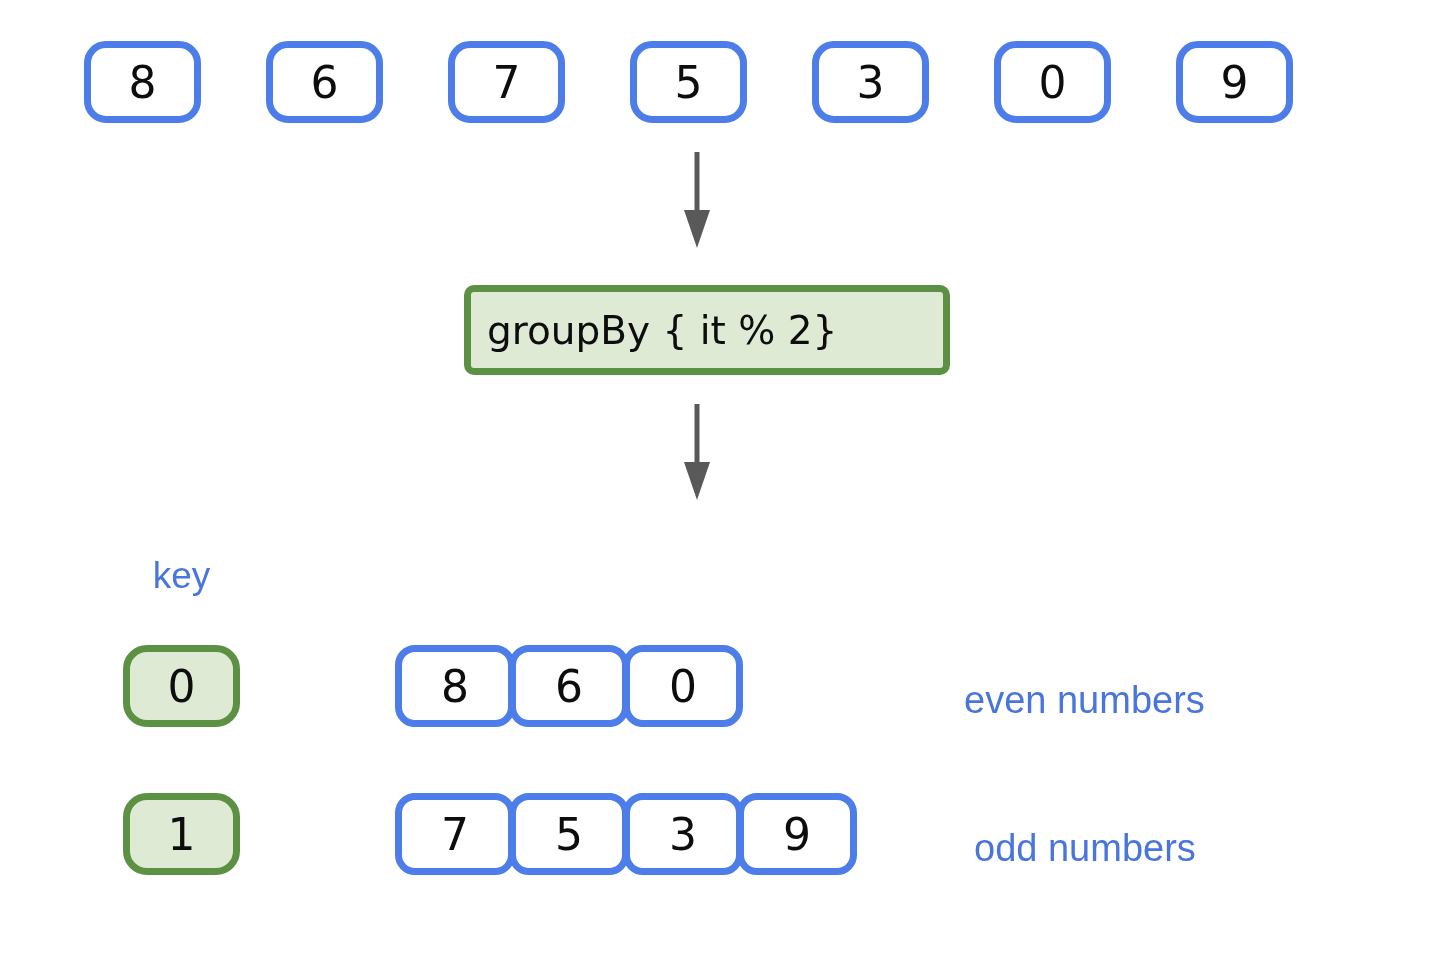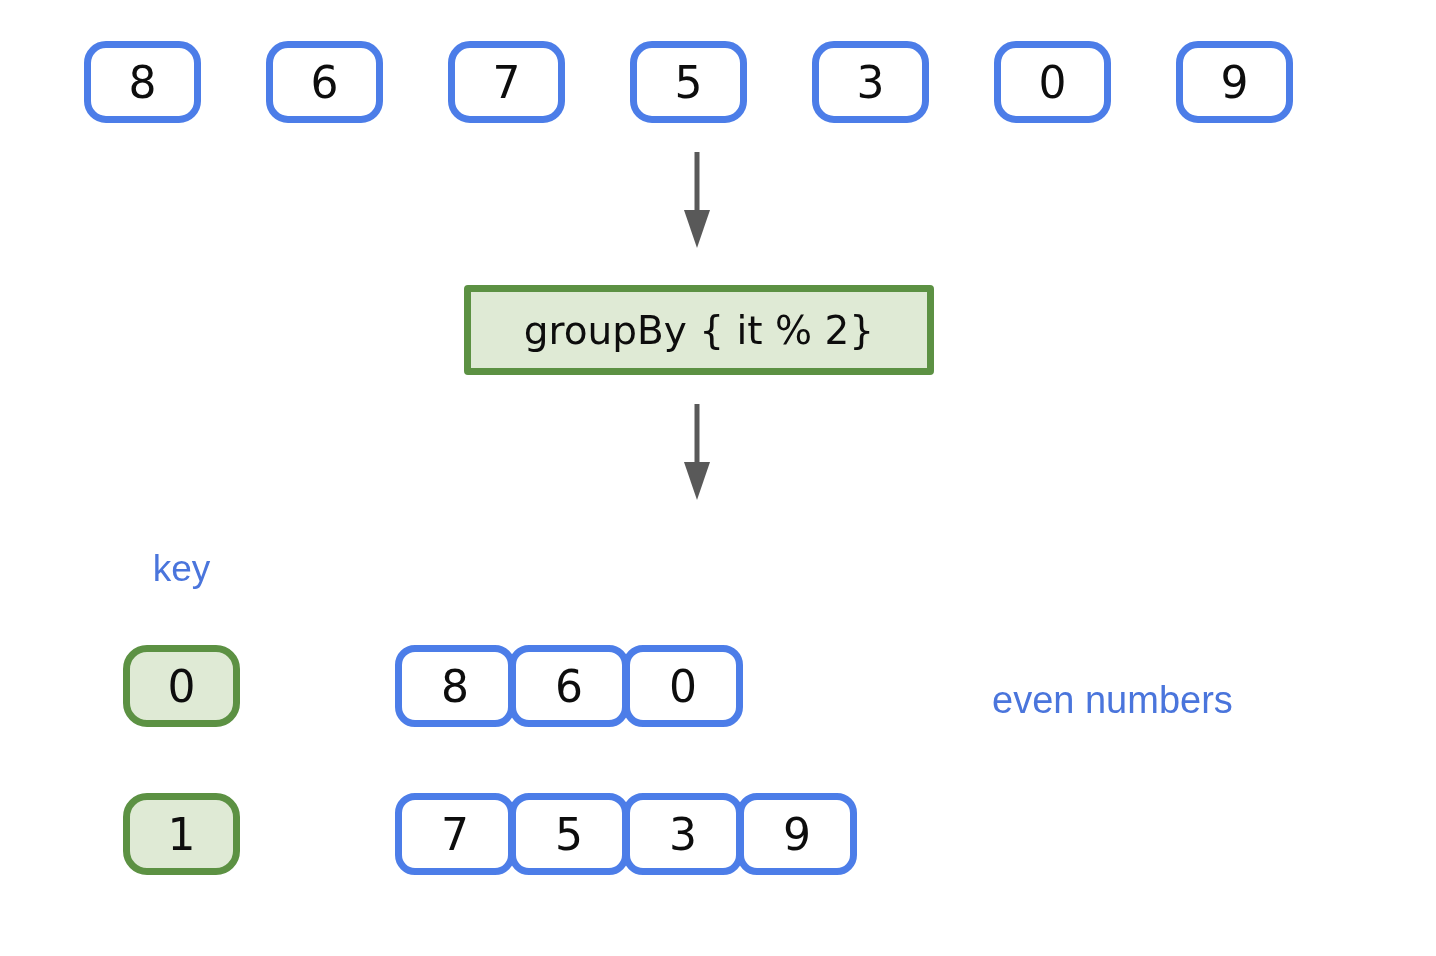--- a/index.html
+++ b/index.html
@@ -60,58 +60,57 @@
   .arrow-2 { top: 402px; }
 
   .op-box {
     position: absolute;
     left: 464px;
     top: 285px;
     width: 456px;
     height: 76px;
     border: 7px solid var(--green-border);
     background: var(--green-fill);
-    border-radius: 4px;
+    border-radius: 10px;
     display: flex;
     align-items: center;
-    justify-content: center;
     font-family: "DejaVu Sans", sans-serif;
     font-size: 39px;
     color: var(--digit);
+    padding-left: 16px;
   }
 
   .col-header {
     position: absolute;
     top: 548px;
     font-size: 37px;
     color: var(--blue-label);
     text-align: center;
   }
-  .key-header   { left: 123px; width: 117px; }
+  .key-header   { left: 123px; width: 117px; margin-top: 7px; }
   .value-header { left: 460px; width: 200px; }
 
   .key-box-0 { position: absolute; left: 123px; top: 645px; }
   .key-box-1 { position: absolute; left: 123px; top: 793px; }
 
   .value-strip {
     position: absolute;
     left: 395px;
     display: flex;
   }
   .strip-0 { top: 645px; }
   .strip-1 { top: 793px; }
   .value-strip .box { width: 106px; border-radius: 20px; }
   .value-strip .box + .box { margin-left: -6px; }
 
   .annotation {
     position: absolute;
     font-size: 38px;
     color: var(--blue-label);
     white-space: nowrap;
-    margin-left: 28px;
   }
   .annotation-0 { left: 964px; top: 679px; }
   .annotation-1 { left: 974px; top: 827px; }
 </style>
 </head>
 <body>
 
 <div class="canvas">
 
   <div class="input-row">
@@ -194,14 +193,15 @@
       </div>
 
       <div class="box">
         <span>3</span>
       </div>
 
       <div class="box">
         <span>9</span>
       </div>
     </div>
+  <div class="annotation annotation-1">odd numbers</div>
 
 </div>
 
 </body></html>

